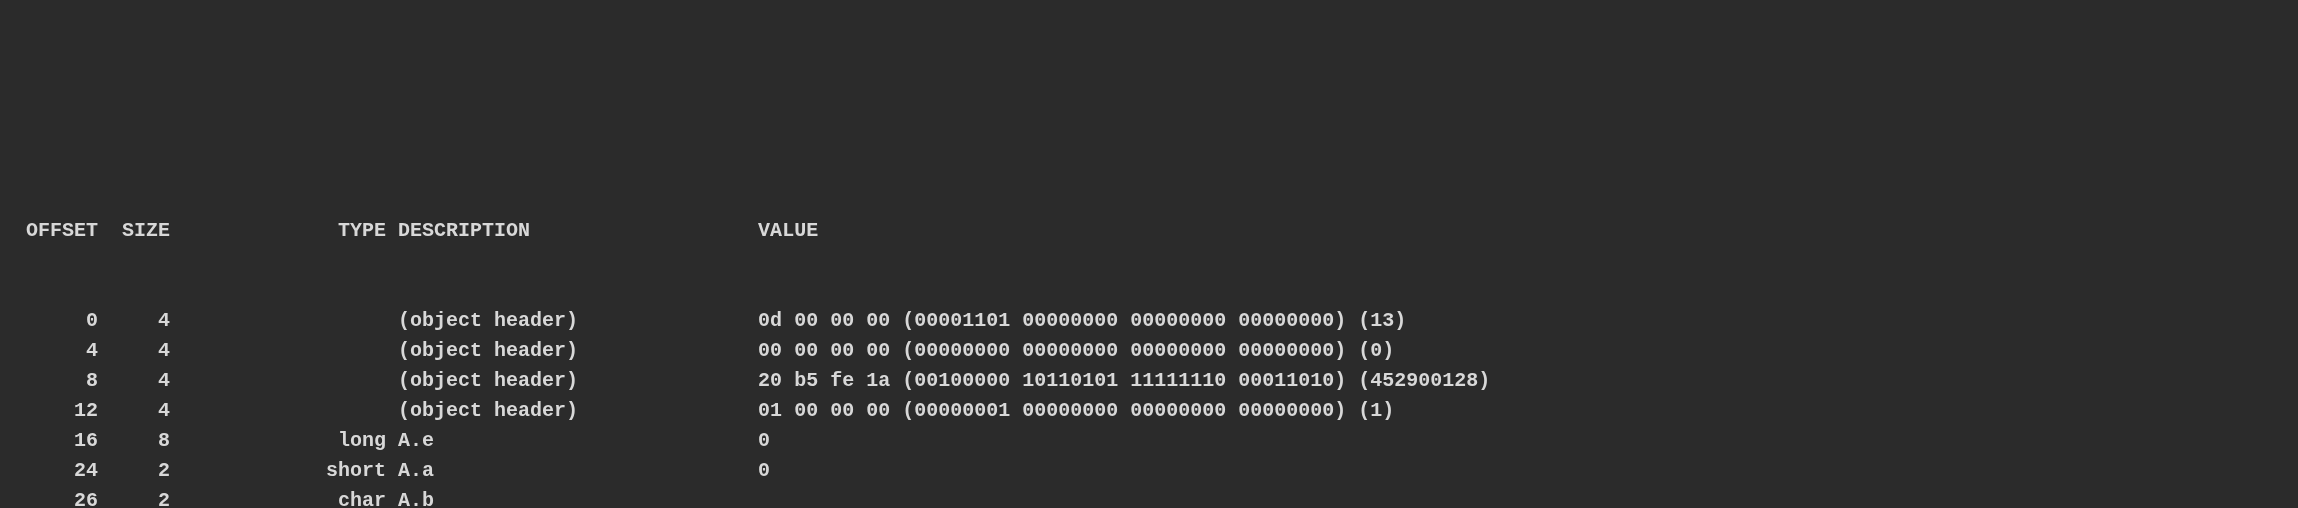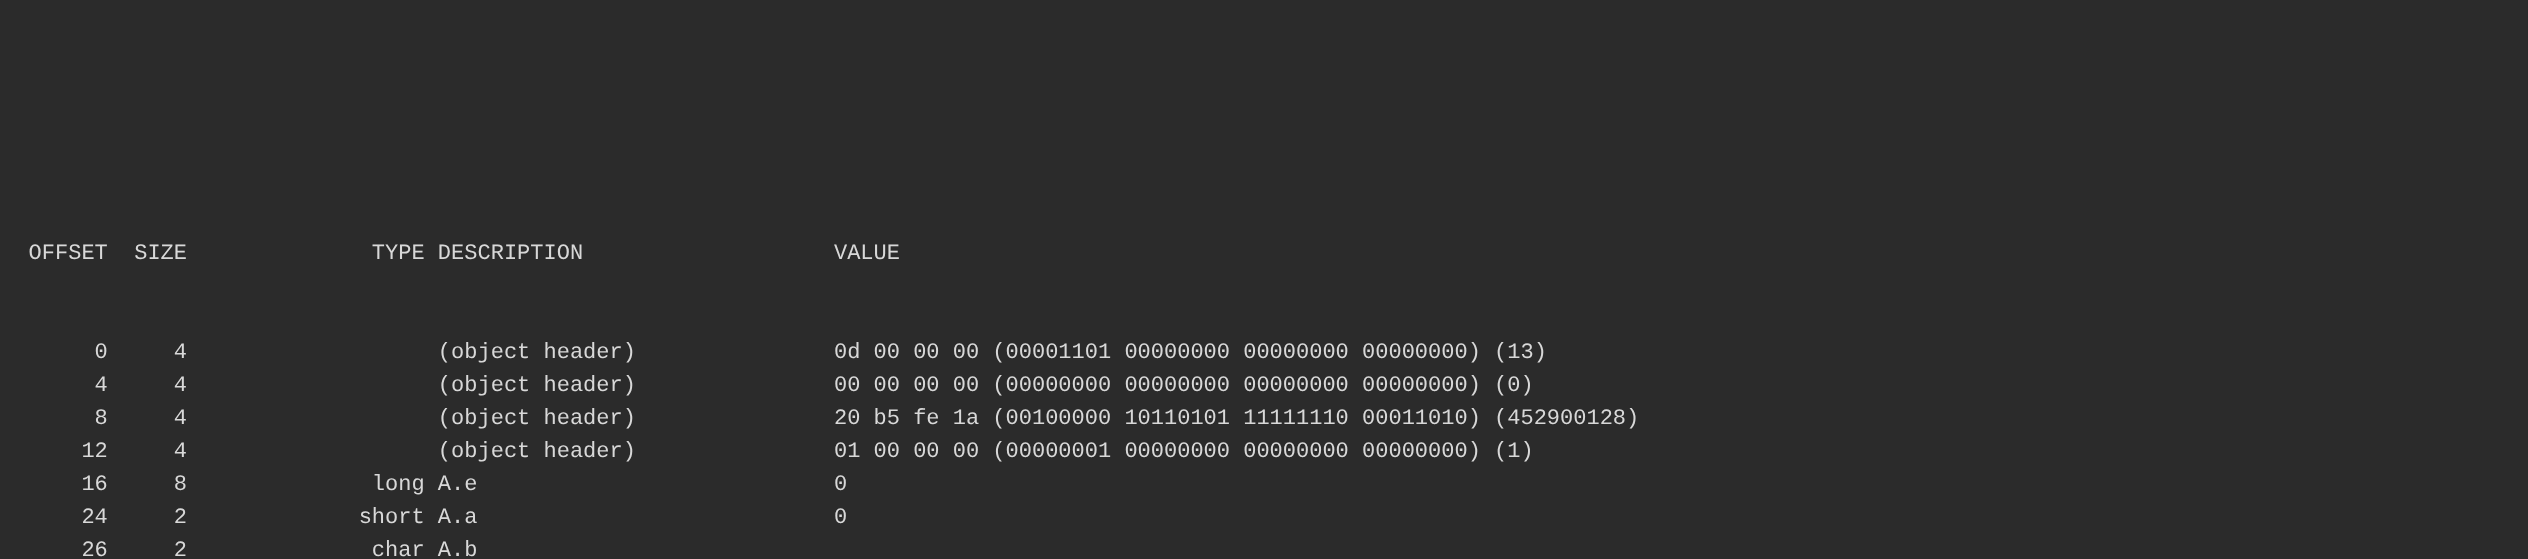--- a/index.html
+++ b/index.html
@@ -10,21 +10,21 @@
     font-family: "SF Mono", ui-monospace, Menlo, Consolas, "Liberation Mono", monospace;
     font-size: 20px;
     line-height: 1.5;
     white-space: pre;
   }
   .container {
     padding: 6px 14px 10px 14px;
     box-sizing: border-box;
     overflow-x: auto;
   }
-  .row { display: block; }
+  .row { display: block; font-weight: bold; }
 </style>
 </head>
 <body>
 
 
 
 <div class="container">
   <div class="row"> OFFSET  SIZE              TYPE DESCRIPTION                   VALUE</div>
   <div><div class="row">      0     4                   (object header)               0d 00 00 00 (00001101 00000000 00000000 00000000) (13)</div><div class="row">      4     4                   (object header)               00 00 00 00 (00000000 00000000 00000000 00000000) (0)</div><div class="row">      8     4                   (object header)               20 b5 fe 1a (00100000 10110101 11111110 00011010) (452900128)</div><div class="row">     12     4                   (object header)               01 00 00 00 (00000001 00000000 00000000 00000000) (1)</div><div class="row">     16     8              long A.e                           0</div><div class="row">     24     2             short A.a                           0</div><div class="row">     26     2              char A.b                           </div></div>
   

